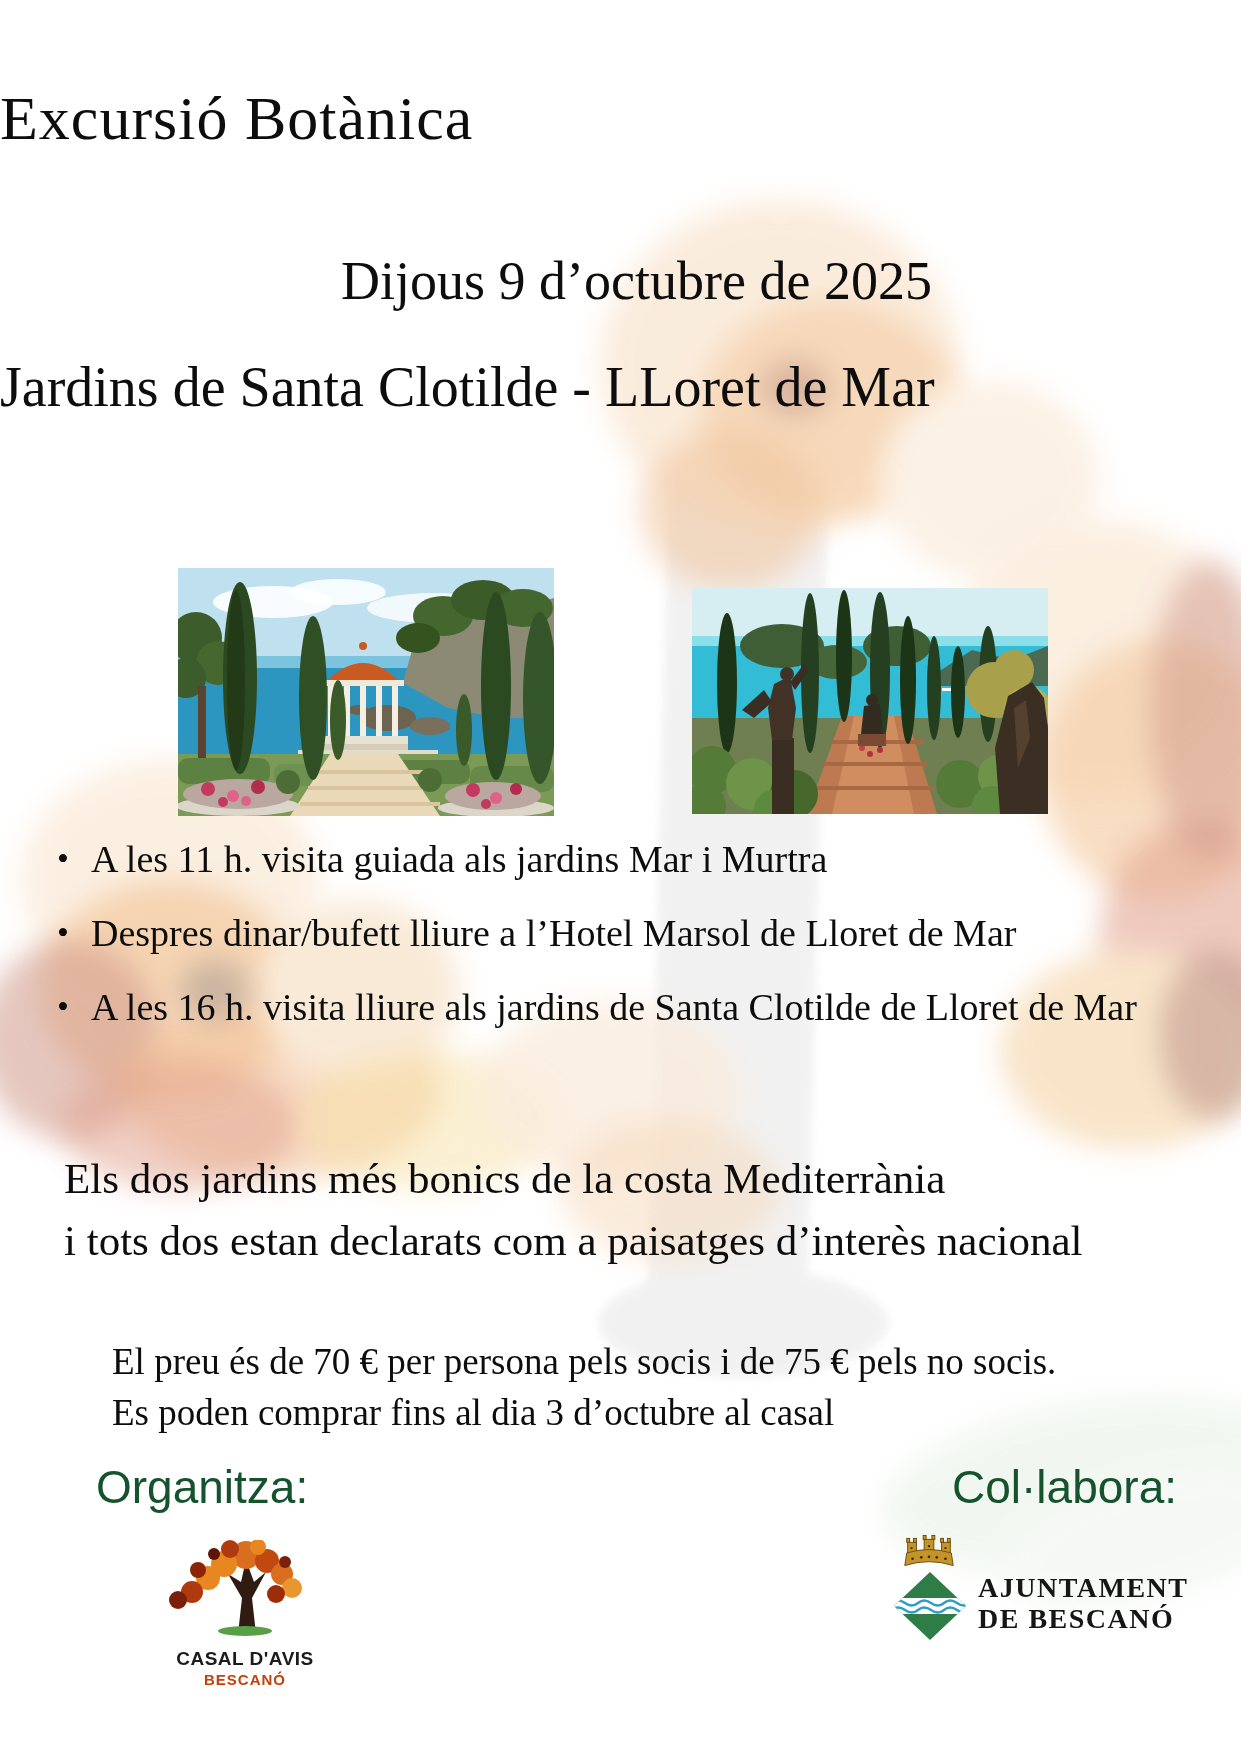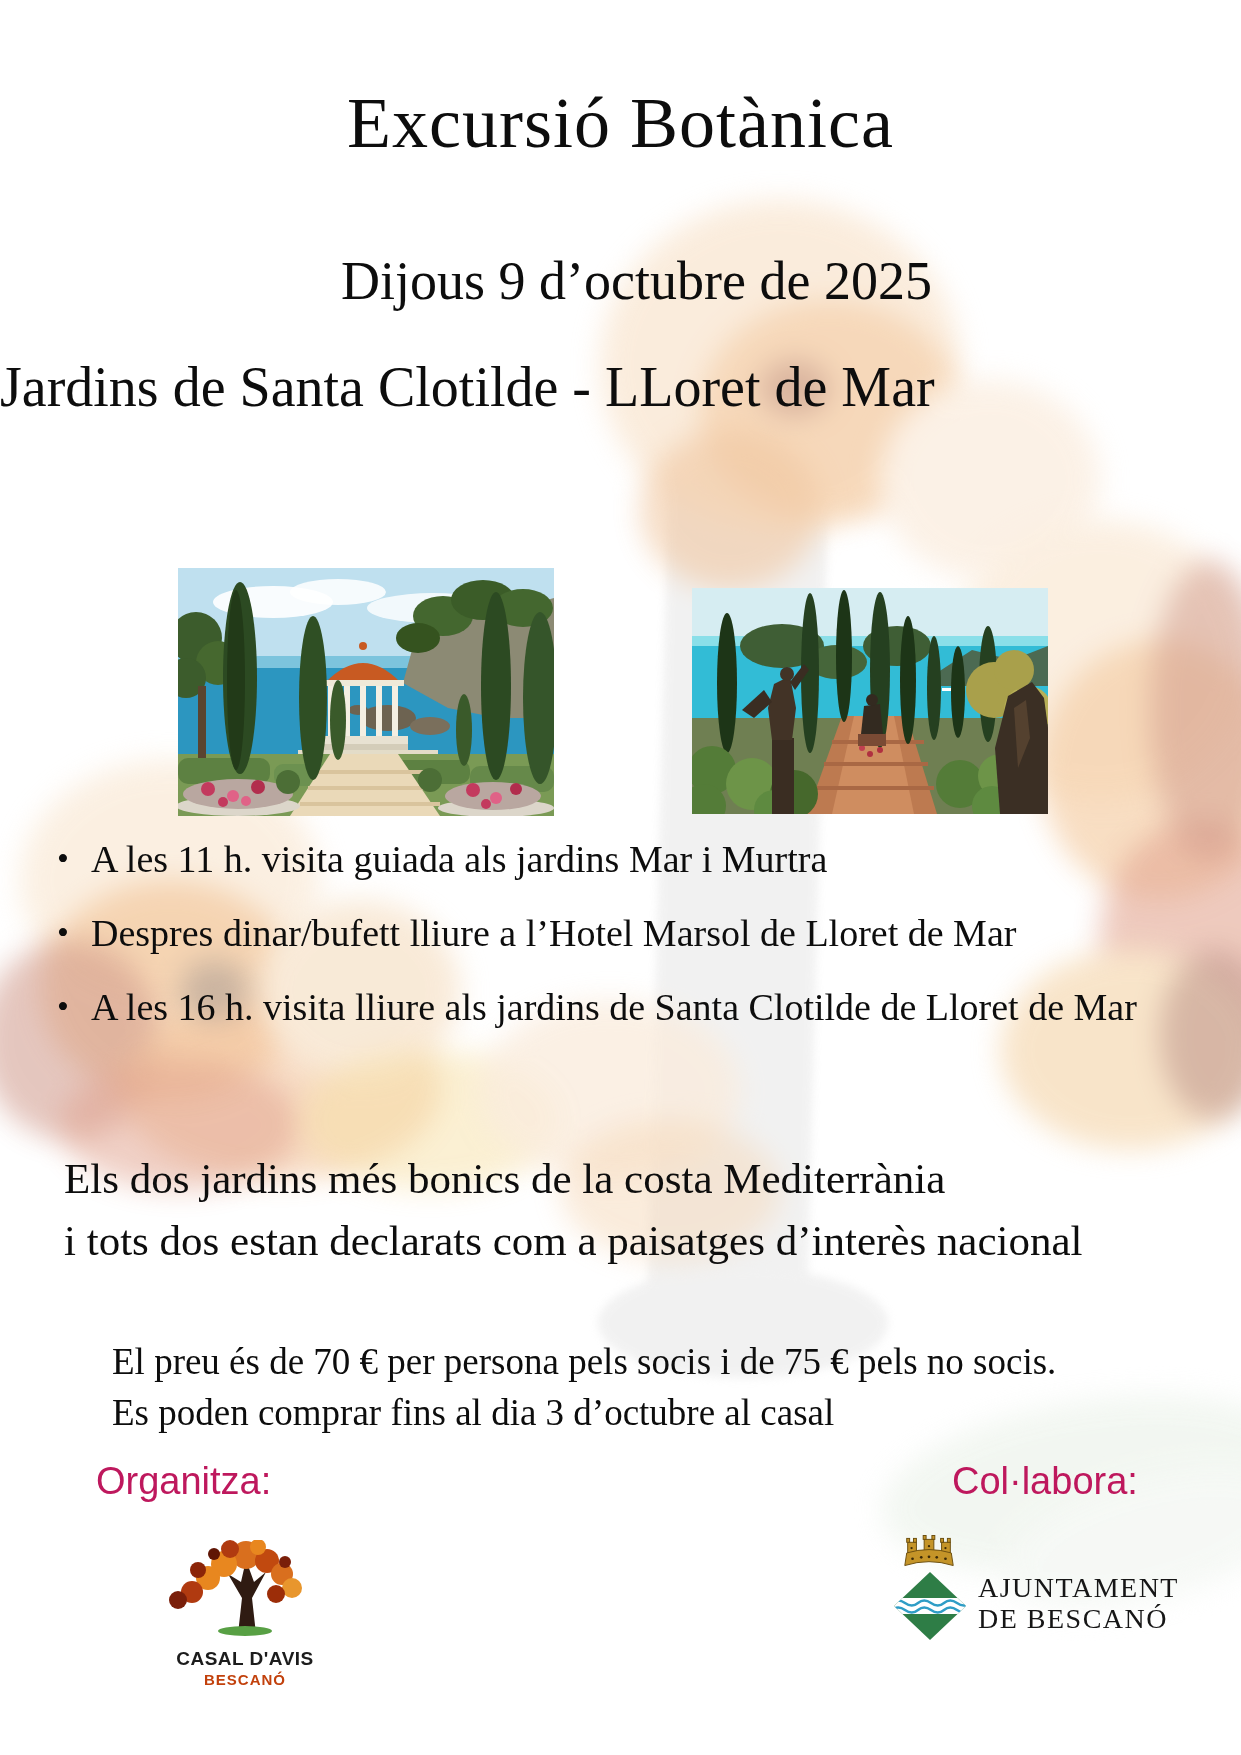--- a/index.html
+++ b/index.html
@@ -13,22 +13,22 @@
     font-family:"Liberation Serif","DejaVu Serif",serif;
     color:#0d0d0d;
   }
   
   .watermark{position:absolute;inset:0;z-index:0;opacity:.55;}
   .blob{position:absolute;border-radius:50%;filter:blur(14px);}
   .trunk{position:absolute;background:#e7e7e7;filter:blur(4px);}
   
   .layer{position:absolute;z-index:2;}
   .title{
-    top:86px;left:0;width:100%;text-align:center;
-    font-size:72px;line-height:1.05;letter-spacing:1px;white-space:nowrap;
+    top:86px;left:0;width:100%;
+    font-size:62px;line-height:1.05;letter-spacing:1px;white-space:nowrap;
   }
   .dateline{
     top:250px;left:16px;width:100%;text-align:center;
     font-size:54px;white-space:nowrap;
   }
   .dest{
     top:344px;left:0;width:100%;text-align:left;
     font-size:56px;line-height:86px;white-space:nowrap;
   }
   .photo{position:absolute;z-index:2;margin:0;padding:0;overflow:hidden;}
@@ -50,37 +50,37 @@
   .highlight{
     top:1148px;left:64px;width:1170px;
     font-size:43px;line-height:62px;white-space:nowrap;
   }
   .pricing{
     top:1316px;left:112px;width:1100px;
     font-size:37px;line-height:51px;white-space:nowrap;margin-top:20px;
   }
   .org-label,.collab-label{
     font-family:"Liberation Sans","DejaVu Sans",sans-serif;
-    font-size:38px;color:#be185d;white-space:nowrap;
+    font-size:46px;color:#14532d;white-space:nowrap;
   }
   .org-label{top:1460px;left:96px;}
   .collab-label{top:1460px;left:952px;}
   .casal-logo{
     top:1540px;left:150px;width:190px;text-align:center;
     font-family:"Liberation Sans","DejaVu Sans",sans-serif;
   }
   .casal-logo .tree{width:162px;height:96px;display:block;margin:0 auto;}
   .casal-title{font-size:19px;font-weight:bold;color:#1c1c1c;letter-spacing:.5px;margin-top:12px;}
   .casal-sub{font-size:15px;font-weight:bold;color:#c2410c;letter-spacing:1px;margin-top:1px;}
   .aj-crown{top:1534px;left:898px;width:62px;height:34px;}
   .aj-shield{top:1570px;left:892px;width:76px;height:72px;}
   .aj-text{
     top:1572px;left:978px;
     font-family:"Liberation Serif","DejaVu Serif",serif;
-    font-weight:normal;font-size:28px;line-height:31px;
+    font-weight:bold;font-size:28px;line-height:31px;
     letter-spacing:1.5px;color:#161616;white-space:nowrap;
   }
 </style>
 </head>
 <body>
 
 <div class="page">
 
   <div class="watermark">
     <i class="trunk" style="left:658px;top:420px;width:160px;height:930px;border-radius:80px/30px;transform:rotate(1.5deg);"></i>

